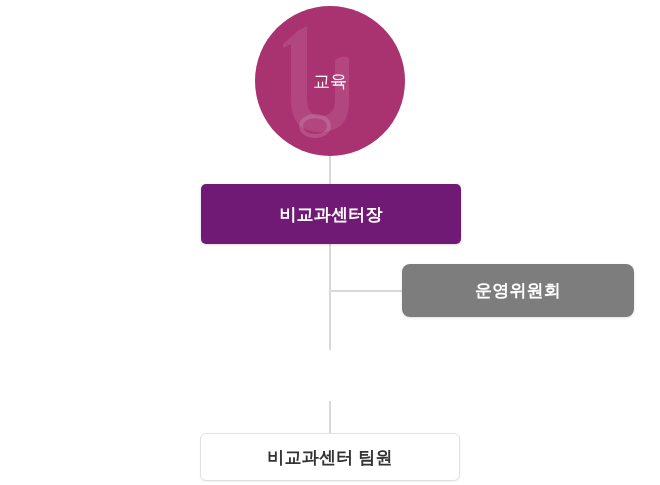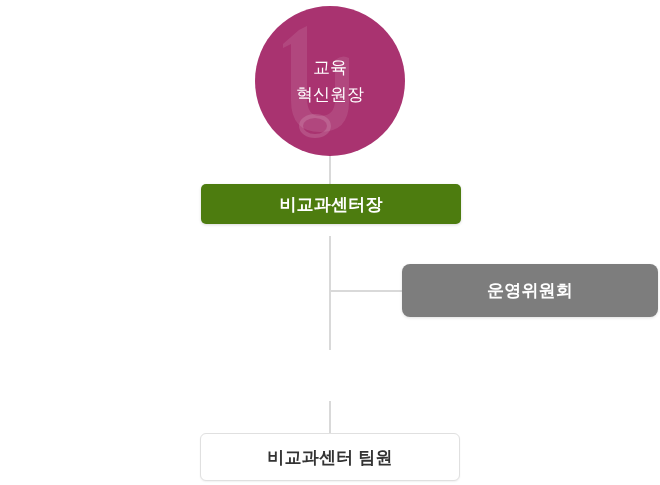--- a/index.html
+++ b/index.html
@@ -63,27 +63,27 @@
     position: absolute;
     box-sizing: border-box;
     display: flex;
     align-items: center;
     justify-content: center;
     font-size: 17px;
     font-weight: 700;
     letter-spacing: 0.2px;
   }
   .node-center-director {
-    left: 201px; top: 184px; width: 260px; height: 40px;
-    background: #4d7c0f; color: #ffffff;
+    left: 201px; top: 184px; width: 260px; height: 60px;
+    background: #701a75; color: #ffffff;
     border-radius: 5px;
     box-shadow: 0 1px 3px rgba(0,0,0,0.15);
   }
   .node-steering-committee {
-    left: 402px; top: 264px; width: 256px; height: 53px;
+    left: 402px; top: 264px; width: 232px; height: 53px;
     background: #7d7d7d; color: #ffffff;
     border-radius: 8px;
     box-shadow: 0 1px 3px rgba(0,0,0,0.12);
   }
   .node-team-leader {
     left: 200px; top: 349px; width: 260px; height: 52px;
     background: #e9ecf9; color: #333333;
     border: 1.5px solid #4f587a;
     border-radius: 6px;
   }
@@ -105,21 +105,20 @@
   <div class="connector hline-committee"></div>
   <div class="connector vline vline-3"></div>
 
   <div class="root-circle">
     <svg class="emblem" viewBox="0 0 92 132" aria-hidden="true">
       <path d="M30 16 L14 30 L14 34 L22 30 L22 86 Q22 118 51 118 Q80 118 80 88 L80 44 Q73 40 66 46 L66 86 Q66 102 51 102 Q38 102 38 84 L38 12 Z" fill="#ffffff" opacity="0.10"></path>
       <ellipse cx="46" cy="112" rx="14" ry="10" fill="none" stroke="#ffffff" stroke-width="4" opacity="0.14"></ellipse>
     </svg>
     <div class="root-label">
       <span>교육</span>
-      <span>혁신원장</span>
     </div>
   </div>
 
   <div class="node node-center-director">
     <span>비교과센터장</span>
   </div>
 
   <div class="node node-steering-committee">
     <span>운영위원회</span>
   </div>

